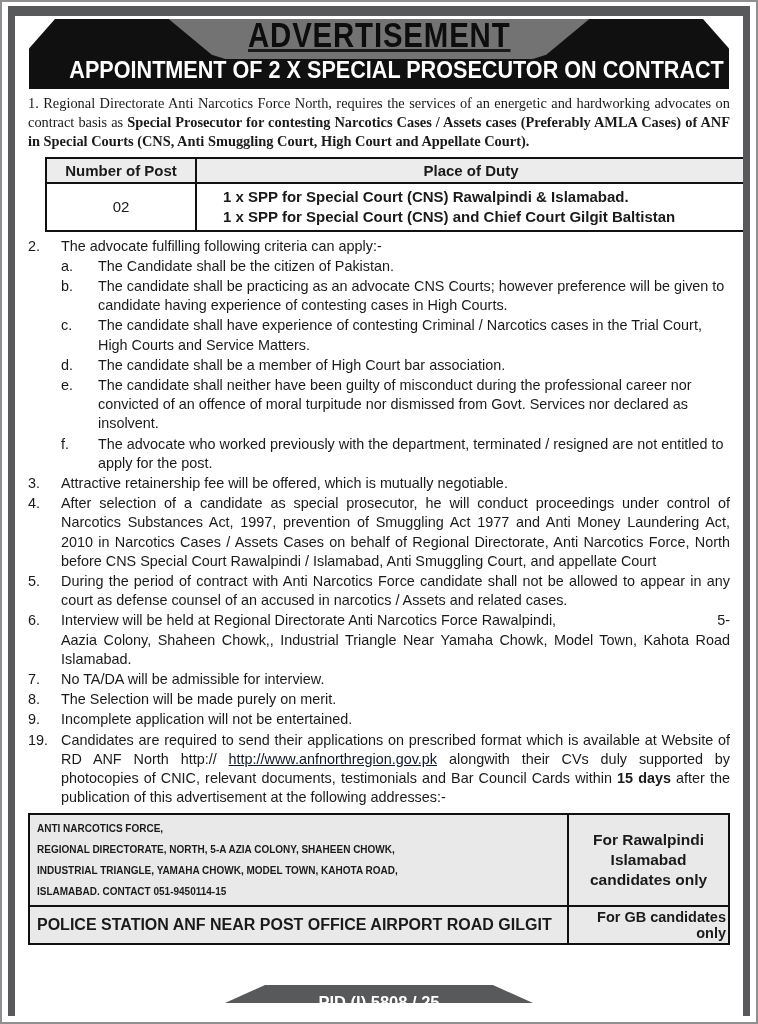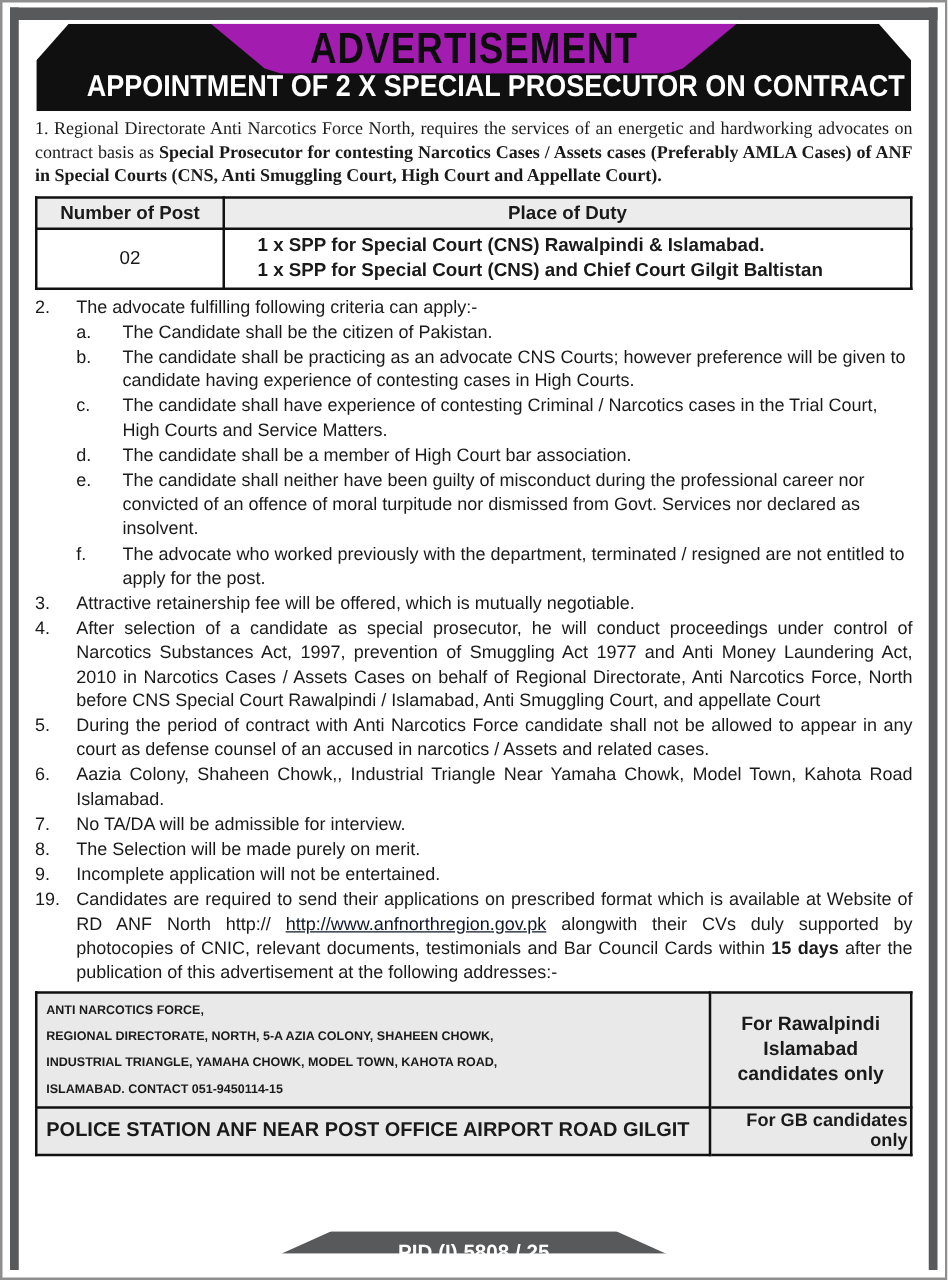--- a/index.html
+++ b/index.html
@@ -34,24 +34,25 @@
     height: 70px;
     background: #101010;
     clip-path: polygon(26px 0, calc(100% - 26px) 0, 100% 42%, 100% 100%, 0 100%, 0 42%);
     flex-shrink: 0;
   }
   .adv-shape {
     position: absolute;
     top: -13px; left: 50%;
     transform: translateX(-50%);
     width: 452px; height: 53px;
-    background: #a21caf;
+    background: #737373;
     clip-path: polygon(0 0, 100% 0, 87% 92%, 84% 100%, 16% 100%, 13% 92%);
-    display: flex; align-items: flex-end; justify-content: center;
+    display: flex; align-items: center; justify-content: center;
     z-index: 2;
+    text-decoration: underline;
   }
   .adv-title {
     font-size: 35px; font-weight: bold; color: #0d0d0d;
     transform: scaleX(0.84);
     letter-spacing: 1px;
     white-space: nowrap;
     padding-top: 4px;
   }
   .banner-subtitle {
     position: absolute;
@@ -65,21 +66,21 @@
   
   .intro {
     margin: 5px 13px 0 13px;
     font-size: 14.4px; line-height: 19.2px;
     text-align: justify;
     flex-shrink: 0;
     font-family: Liberation Serif, serif;
   }
   
   .post-table {
-    margin: 5px 13px 4px 13px;
+    margin: 5px 13px 4px 30px;
     border-collapse: collapse;
     width: calc(100% - 26px);
     flex-shrink: 0;
   }
   .post-table th, .post-table td {
     border: 2px solid #111111;
     font-size: 15px;
   }
   .post-table th {
     background: #ececec;
@@ -209,20 +210,24 @@
       </div>
 
       <div class="li">
         <span class="num">5.</span>
         <span class="txt">During the period of contract with Anti Narcotics Force candidate shall not be allowed to appear in any court as defense counsel of an accused in narcotics / Assets and related cases.</span>
       </div>
 
       <div class="li">
         <span class="num">6.</span>
         <span class="txt">
+          <span class="line-split">
+            <span>Interview will be held at Regional Directorate Anti Narcotics Force Rawalpindi,</span>
+            <span>5-</span>
+          </span>
           <span>Aazia Colony, Shaheen Chowk,, Industrial Triangle Near Yamaha Chowk, Model Town, Kahota Road Islamabad.</span>
         </span>
       </div>
 
       <div class="li">
         <span class="num">7.</span>
         <span class="txt">No TA/DA will be admissible for interview.</span>
       </div>
 
       <div class="li">

